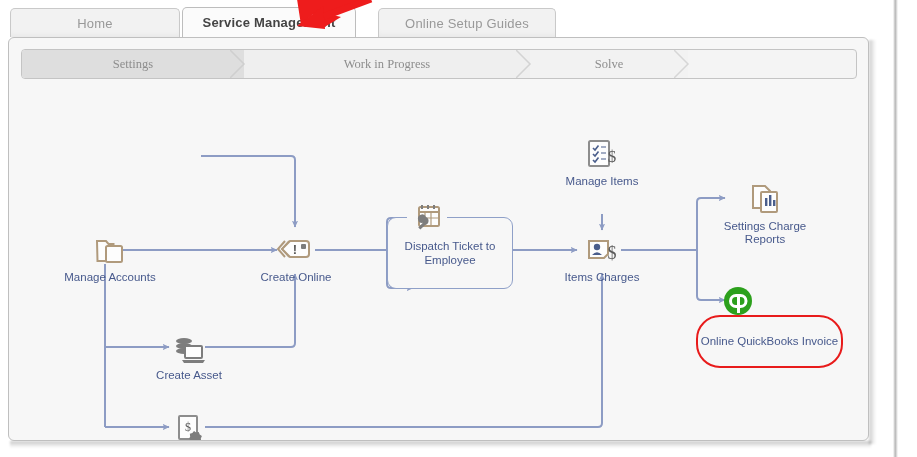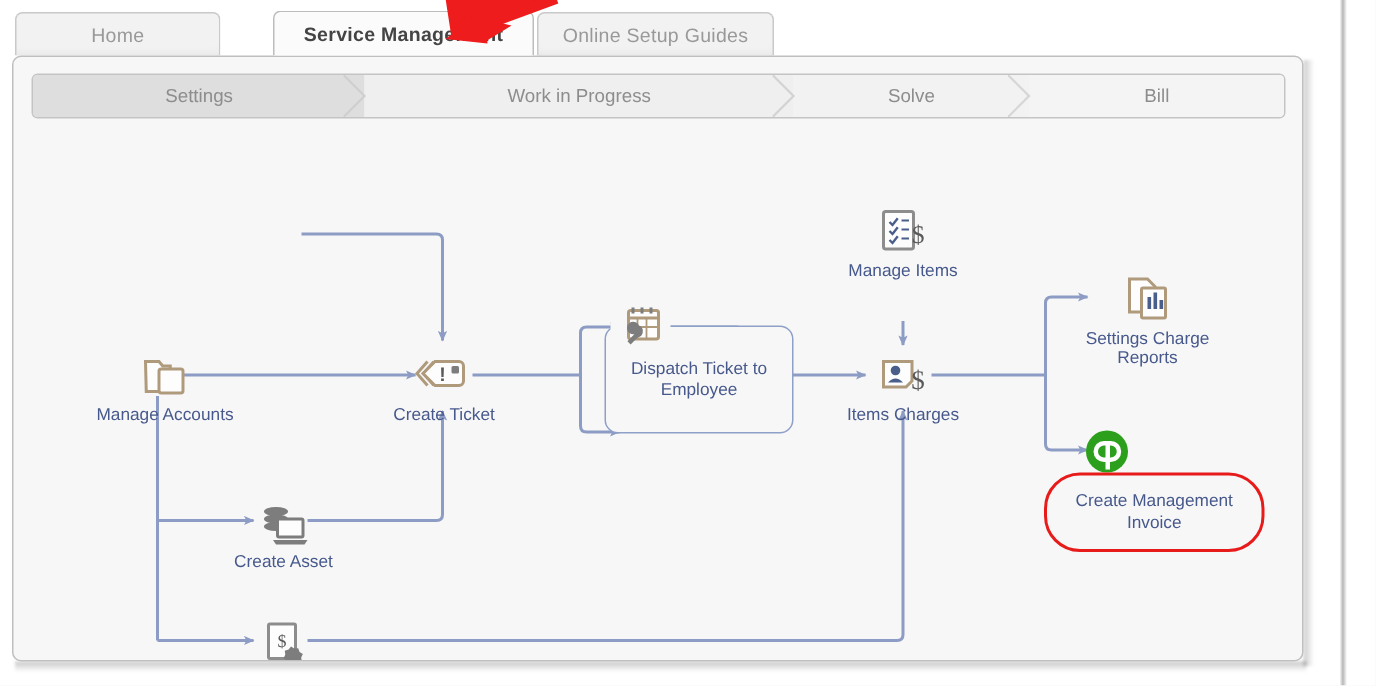--- a/index.html
+++ b/index.html
@@ -24,23 +24,23 @@
     display:flex;align-items:center;justify-content:center;
     font-size:13px;color:#999999;
     letter-spacing:.2px;
     box-shadow:inset 0 -6px 8px -6px rgba(0,0,0,.07);
   }
   .tab.active{
     background:#fbfbfb;color:#444444;font-weight:bold;
     height:30px;top:-1px;border-color:#bdbdbd;
     box-shadow:none;z-index:5;
   }
-  #tab-home{left:10px;width:137px;}
+  #tab-home{left:10px;width:170px;}
   #tab-service{left:182px;width:174px;}
-  #tab-guides{left:358px;width:158px;}
+  #tab-guides{left:378px;width:178px;}
 
   
   .panel{
     position:absolute;left:8px;top:37px;width:861px;height:404px;
     background:#f7f7f7;
     border:1px solid #bfbfbf;
     border-radius:6px;
     box-sizing:border-box;
     overflow:hidden;
   }
@@ -58,20 +58,21 @@
     position:absolute;left:893px;top:0px;width:5px;height:457px;
     background:linear-gradient(to right,#ffffff,#b7b7b7 45%,#d8d8d8 70%,#ffffff);
   }
 
   
   .crumbs{
     position:absolute;left:12px;top:11px;width:836px;height:30px;
     border:1px solid #c4c4c4;border-radius:4px;
     background:#f4f4f4;box-sizing:border-box;overflow:hidden;
     display:flex;
+    font-family:Liberation Serif, serif;
   }
   .crumb{
     position:relative;height:28px;display:flex;align-items:center;justify-content:center;
     font-size:12.5px;color:#8d8d8d;box-sizing:border-box;
   }
   .crumb .chev{
     position:absolute;right:-14px;top:0;width:28px;height:28px;z-index:3;
   }
   .crumb.first{background:#dedede;}
   .crumb.c2{background:#efefef;}
@@ -87,21 +88,21 @@
     font-size:11.5px;color:#47598c;line-height:13px;white-space:nowrap;
   }
   .node .lbl.two{white-space:normal;width:110px;}
   .ico{height:38px;display:flex;align-items:flex-end;justify-content:center;margin-bottom:3px;}
 
   .procbox{
     position:absolute;
     border:1px solid #8fa0c8;border-radius:9px;
     background:#f7f7f7;box-sizing:border-box;
     display:flex;align-items:center;justify-content:center;
-    font-size:11.5px;color:#47598c;line-height:14px;text-align:center;margin-left:16px;
+    font-size:11.5px;color:#47598c;line-height:14px;text-align:center;
   }
   .qb-oval{
     position:absolute;border:2.5px solid #e81b1b;border-radius:24px;
     box-sizing:border-box;background:transparent;
     display:flex;align-items:center;justify-content:center;
     font-size:11.5px;color:#47598c;line-height:15px;text-align:center;
   }
   .arrow-anno{position:absolute;left:283px;top:-2px;width:90px;height:34px;z-index:40;}
 </style>
 </head>
@@ -138,23 +139,20 @@
         <span>Work in Progress</span>
         <svg class="chev" viewBox="0 0 28 28">
           <path d="M0,0 L14,14 L0,28" fill="none" stroke="#d3d3d3" stroke-width="1.5"></path>
         </svg>
       </div>
       <div class="crumb c3" style="width:158px">
         <span>Solve</span>
         <svg class="chev" viewBox="0 0 28 28">
           <path d="M0,0 L14,14 L0,28" fill="none" stroke="#d6d6d6" stroke-width="1.5"></path>
         </svg>
-      </div>
-      <div class="crumb c4" style="width:170px">
-        <span>Bill</span>
       </div>
     </div>
 
     <div class="canvas">
 
       <svg class="wires" viewBox="0 0 859 358">
         <defs>
           <marker id="ah" markerWidth="8" markerHeight="8" refX="6.4" refY="3.2" orient="auto" markerUnits="userSpaceOnUse">
             <path d="M0,0.1 L7,3.2 L0,6.3 L1.6,3.2 Z" fill="#8d9cc4"></path>
           </marker>
@@ -234,21 +232,21 @@
       <div class="node" style="left:232px;top:148px;width:110px;">
         <div class="ico">
           <svg width="40" height="32" viewBox="0 0 40 32">
             <path d="M14,5 h16 a3,3 0 0,1 3,3 v10 a3,3 0 0,1 -3,3 h-16 l-8,-8 z" fill="#fdfdfd" stroke="#b09a7c" stroke-width="2"></path>
             <path d="M9,5 l-7,8 7,8" fill="none" stroke="#b09a7c" stroke-width="2"></path>
             <path d="M13,5 l-7,8 7,8" fill="none" stroke="#b09a7c" stroke-width="1.5"></path>
             <rect x="25" y="8" width="5" height="5" rx="1" fill="#7d7d7d"></rect>
             <text x="19" y="18" font-size="13" font-weight="bold" font-family="Liberation Sans, sans-serif" fill="#5a5a5a" text-anchor="middle">!</text>
           </svg>
         </div>
-        <div class="lbl">Create Ticket</div>
+        <div class="lbl">Create Online</div>
       </div>
 
       <div class="procbox" style="left:378px;top:135px;width:126px;height:72px;">
         <span>Dispatch Ticket to Employee</span>
       </div>
       <div style="position:absolute;left:398px;top:119px;width:40px;height:34px;background:#f7f7f7;display:flex;align-items:center;justify-content:center;">
         <svg width="30" height="30" viewBox="0 0 30 30">
           <rect x="7" y="4" width="20" height="19" rx="1.5" fill="#fdfdfd" stroke="#b09a7c" stroke-width="2"></rect>
           <path d="M7,9 h20" stroke="#b09a7c" stroke-width="2"></path>
           <path d="M13,9 v14 M19,9 v14 M7,15 h20" stroke="#b09a7c" stroke-width="1.2"></path>
@@ -296,18 +294,18 @@
 
       <div style="position:absolute;left:714px;top:204px;width:30px;height:30px;">
         <svg width="30" height="30" viewBox="0 0 30 30">
           <circle cx="15" cy="15" r="14" fill="#2ca01c"></circle>
           <path d="M13,8 a7,7 0 0,0 0,14 h1 v-3 h-1 a4,4 0 0,1 0,-8 h1 v16 h3 v-19 z" fill="#ffffff"></path>
           <path d="M17.5,8 h-1 v3 h1 a4,4 0 0,1 0,8 h-1 v3 h1 a7,7 0 0,0 0,-14 z" fill="#ffffff"></path>
         </svg>
       </div>
 
       <div class="qb-oval" style="left:687px;top:233px;width:147px;height:53px;">
-        <span>Create Management Invoice</span>
+        <span>Online QuickBooks Invoice</span>
       </div>
 
     </div>
   </div>
 </div>
 
 </body></html>

